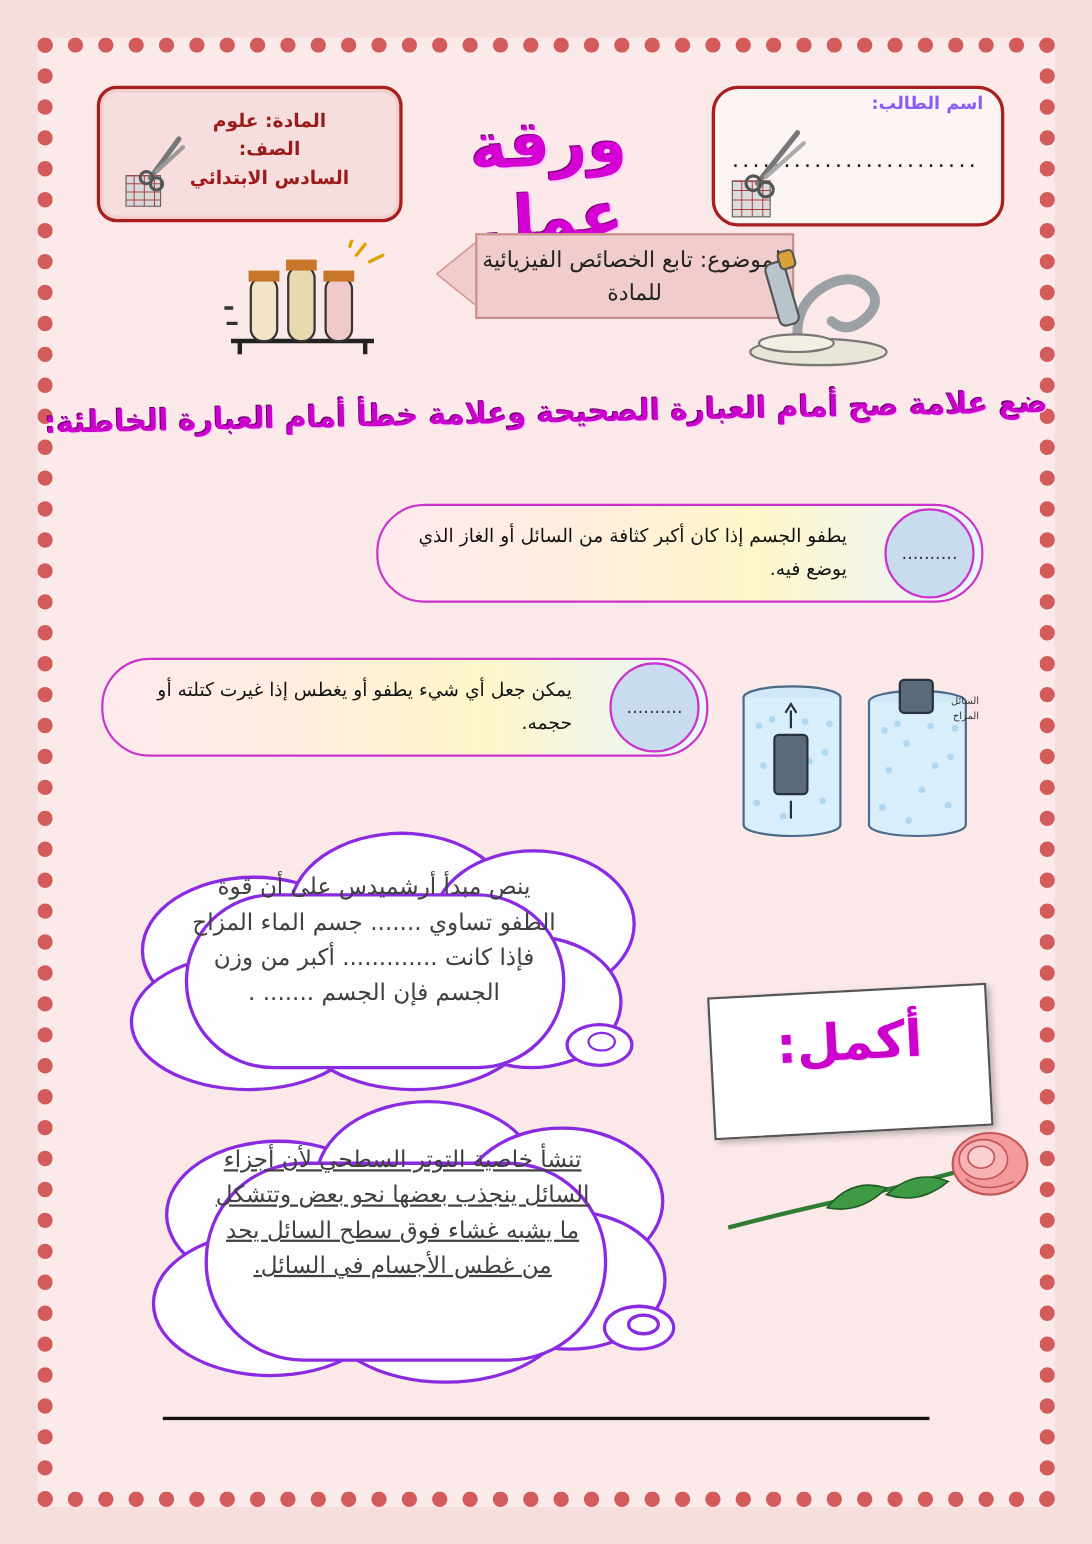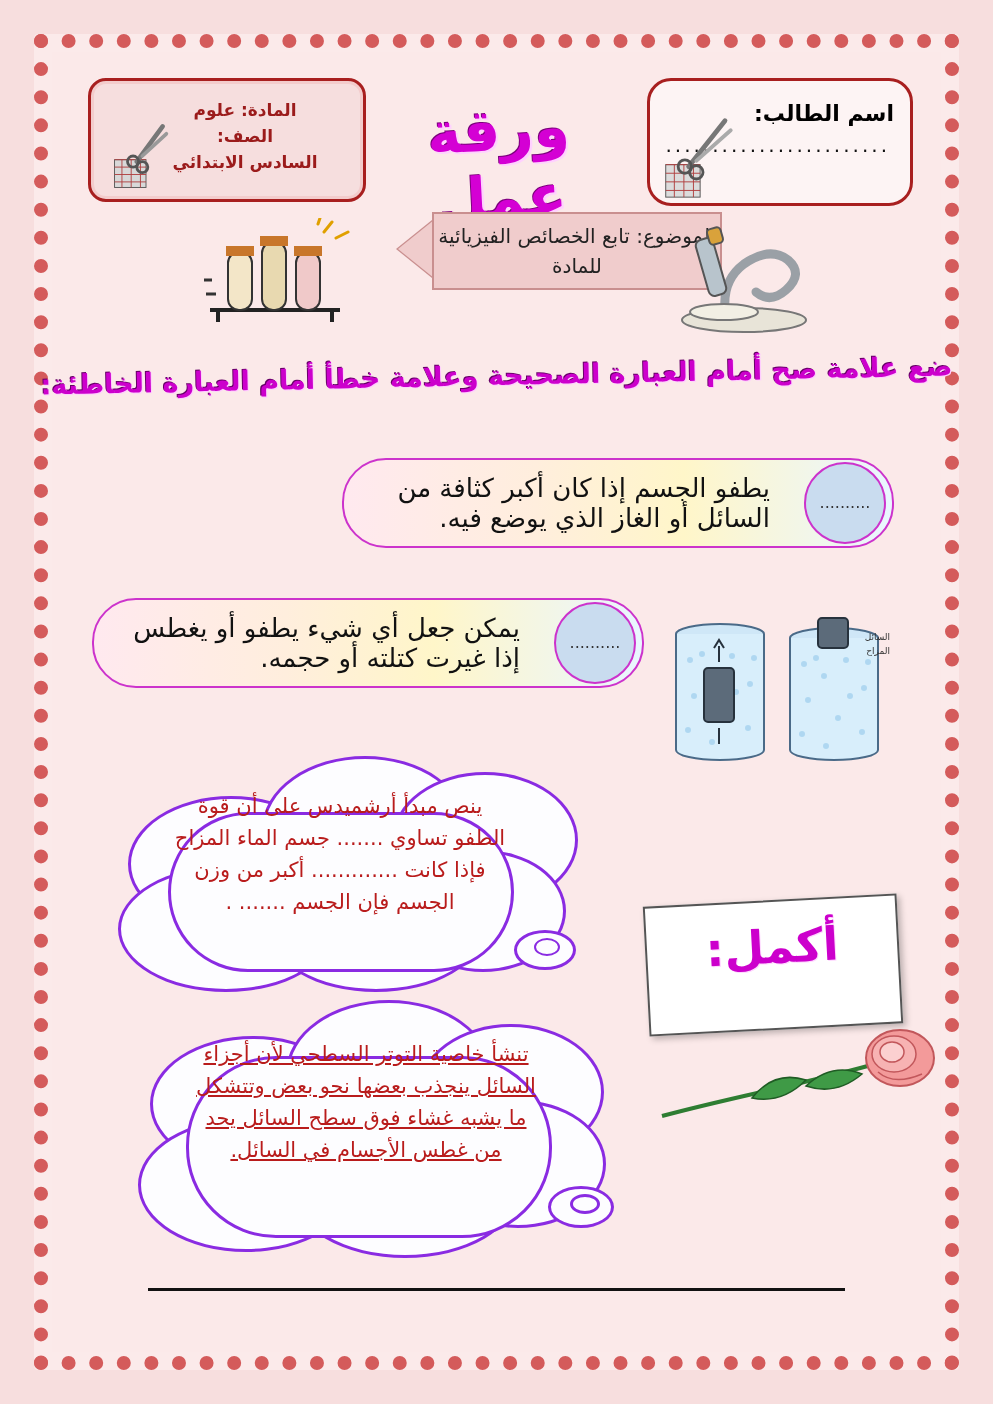--- a/index.html
+++ b/index.html
@@ -50,22 +50,22 @@
   .subject-img{
     position:absolute;left:18px;top:38px;width:74px;height:74px;
   }
   .student-box{
     position:absolute;right:80px;top:78px;width:260px;height:122px;
     border:3px solid #a81f1f;
     border-radius:24px;
     background:#fdf4f4;
   }
   .student-label{
-    position:absolute;right:16px;top:20px;
-    font-size:22px;font-weight:bold;color:#000000;
+    position:absolute;right:16px;top:3px;
+    font-size:16px;font-weight:bold;color:#8b5cf6;
   }
   .student-dots{
     position:absolute;right:20px;top:52px;left:24px;
     font-size:20px;color:#111;letter-spacing:3px;
     text-align:center;
   }
   .student-img{
     position:absolute;left:10px;top:30px;width:86px;height:92px;
   }
   .title-main{
@@ -112,21 +112,21 @@
     position:absolute;
     height:86px;
     border-radius:44px;
     border:2px solid #cc33cc;
     background:linear-gradient(90deg,#ffe9ef 0%,#ffeedd 35%,#fff6c9 62%,#e9f6ff 100%);
     display:flex;align-items:center;
   }
   .stmt-text{
     flex:1;
     padding:0 28px 0 18px;
-    font-size:26px;color:#111;line-height:30px;text-align:right;
+    font-size:17px;color:#111;line-height:30px;text-align:right;
   }
   .answer-circle{
     width:78px;height:78px;border-radius:50%;
     background:#c9dcef;
     border:2px solid #cc33cc;
     margin:0 6px;
     display:flex;align-items:center;justify-content:center;
     font-size:16px;color:#333;
     flex:0 0 auto;
     text-align:center;
@@ -137,21 +137,21 @@
   .bump{
     position:absolute;
     background:#fdfdff;
     border:3px solid #8a2be2;
     border-radius:50%;
   }
   .cloud-text{
     position:absolute;
     z-index:5;
     text-align:center;
-    font-size:21px;color:#b91c1c;line-height:32px;
+    font-size:21px;color:#404040;line-height:32px;
   }
   .tail{
     position:absolute;
     border:3px solid #8a2be2;
     background:#fdfdff;
     border-radius:50%;
   }
   
   .complete-paper{
     position:absolute;left:646px;top:900px;width:250px;height:126px;

